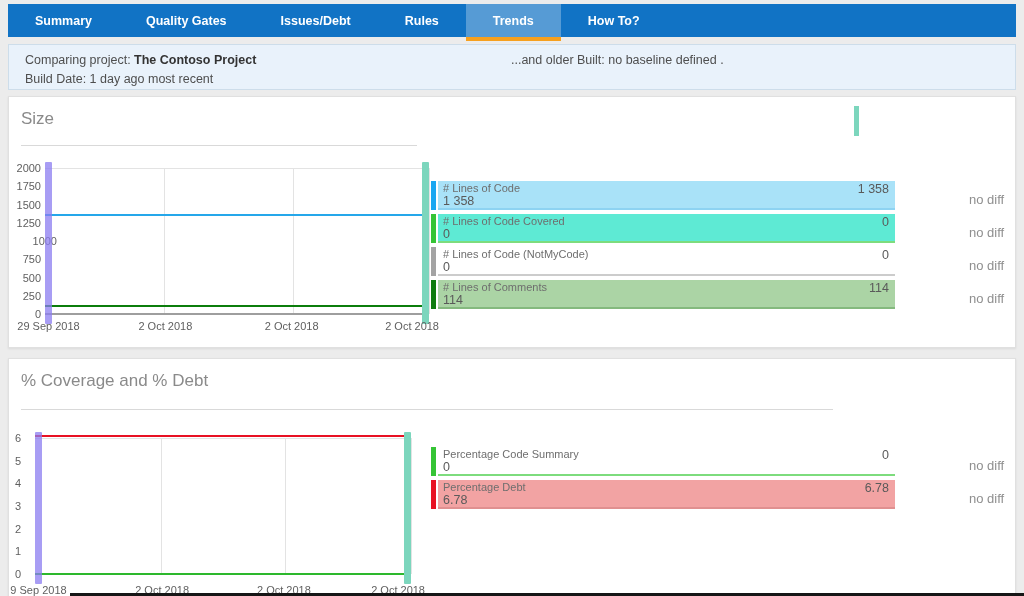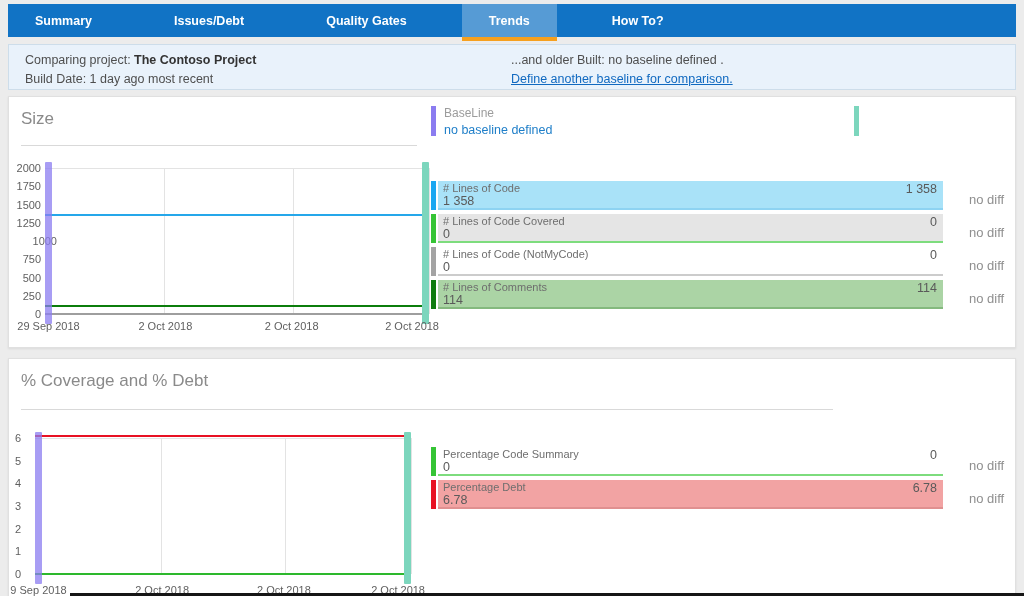--- a/index.html
+++ b/index.html
@@ -2,21 +2,21 @@
 <html><head>
 <meta charset="utf-8">
 <style>
   html,body{margin:0;padding:0;}
   body{
     width:1024px;height:596px;position:relative;overflow:hidden;
     background:#ececec;font-family:"Liberation Sans",sans-serif;
     -webkit-font-smoothing:antialiased;
   }
   
-  .tabbar{position:absolute;left:8px;top:4px;right:8px;height:33px;background:#1173c5;display:flex;gap:28px;}
+  .tabbar{position:absolute;left:8px;top:4px;right:8px;height:33px;background:#1173c5;display:flex;}
   .tab{color:#fff;font-size:12.5px;font-weight:700;padding:0 27px;display:flex;align-items:center;
        cursor:pointer;position:relative;white-space:nowrap;}
   .tab.active{background:#569bd5;}
   .tab.active::after{content:"";position:absolute;left:0;right:0;bottom:-4px;height:4px;background:#f6a01e;}
   
   .infobar{position:absolute;left:8px;top:44px;right:8px;height:46px;background:#e9f2fb;
            border:1px solid #cdddea;box-sizing:border-box;font-size:12.5px;color:#4e4e4e;}
   .info-left{position:absolute;left:16px;top:6px;}
   .info-right{position:absolute;left:502px;top:6px;}
   .info-line{line-height:19px;height:19px;}
@@ -55,59 +55,52 @@
   .rows{position:absolute;left:422px;width:588px;}
   #panel0 .rows{top:84px;}
   #panel1 .rows{top:88px;}
   .mrow{display:flex;height:29px;margin-bottom:4px;}
   .mrow-bar{width:5px;flex:0 0 5px;}
   .mrow-fill{flex:1;margin-left:2px;position:relative;border-bottom:2px solid transparent;box-sizing:border-box;}
   .mrow-label{position:absolute;left:5px;top:1px;font-size:11px;color:#6e6e6e;white-space:nowrap;}
   .mrow-value{position:absolute;left:5px;bottom:0px;font-size:12.5px;color:#5a5a5a;}
   .mrow-right{position:absolute;right:6px;top:1px;font-size:12.5px;color:#5a5a5a;}
   .mrow-diff{width:76px;flex:0 0 76px;display:flex;align-items:flex-end;padding-left:26px;
-             padding-bottom:3px;font-size:13px;color:#8f8f8f;box-sizing:border-box;white-space:nowrap;}
+             padding-bottom:3px;font-size:13px;color:#8f8f8f;box-sizing:border-box;white-space:nowrap;margin-left:48px;}
   
   .bottom-strip{position:absolute;left:70px;right:0;bottom:0;height:3px;background:#161616;z-index:50;}
 </style>
 </head>
 <body>
 
 <nav class="tabbar" id="tabbar" style="background: rgb(17, 115, 197);">
     <div class="tab">Summary</div>
+    <div class="tab">Quality Gates</div>
     <div class="tab">Issues/Debt</div>
-    <div class="tab">Quality Gates</div>
+    <div class="tab">Rules</div>
     <div class="tab active">Trends</div>
     <div class="tab">How To?</div>
   </nav>
 
 <div class="infobar">
   <div class="info-left">
     <div class="info-line">
       <span>Comparing project: </span><b>The Contoso Project</b>
     </div>
     <div class="info-line">Build Date: 1 day ago most recent</div>
   </div>
   <div class="info-right">
     <div class="info-line">...and older Built: no baseline defined .</div>
-    <a class="info-link">Define another baseline for comparison.</a>
   </div>
 </div>
 
 <section class="panel" id="panel0">
   <h2 class="panel-title">Size</h2>
   <div class="panel-rule"></div>
 
-  <div class="lg-baseline">
-    <span class="legend-bar" id="lg-bar-baseline" style="background: rgb(139, 124, 240);"></span>
-    <div class="legend-text">
-      <div class="legend-label">BaseLine</div>
-      <div class="legend-value">no baseline defined</div>
-    </div>
-  </div>
   <div class="lg-current">
     <span class="legend-bar" id="lg-bar-current" style="background: rgb(124, 214, 189);"></span>
   </div>
 
   <div class="chart" id="chart0">
       <div class="ytick" style="top: 151px; left: 0px; width: 26px;">0</div>
       <div class="ytick" style="top: 132.75px; left: 0px; width: 26px;">250</div>
       <div class="ytick" style="top: 114.5px; left: 0px; width: 26px;">500</div>
       <div class="ytick" style="top: 96.25px; left: 0px; width: 26px;">750</div>
       <div class="ytick" style="top: 78px; left: 16px; width: 26px;">1000</div>
@@ -135,21 +128,21 @@
         <span class="mrow-bar" style="background: rgb(25, 167, 241);"></span>
         <div class="mrow-fill" style="background: rgb(169, 226, 248); border-bottom-color: rgb(142, 211, 242);">
           <span class="mrow-label"># Lines of Code</span>
           <span class="mrow-value">1 358</span>
           <span class="mrow-right">1 358</span>
         </div>
         <div class="mrow-diff">no diff</div>
       </div>
       <div class="mrow">
         <span class="mrow-bar" style="background: rgb(53, 196, 53);"></span>
-        <div class="mrow-fill" style="background: #e5e5e5; border-bottom-color: rgb(125, 220, 125);">
+        <div class="mrow-fill" style="background: #5eead4; border-bottom-color: rgb(125, 220, 125);">
           <span class="mrow-label"># Lines of Code Covered</span>
           <span class="mrow-value">0</span>
           <span class="mrow-right">0</span>
         </div>
         <div class="mrow-diff">no diff</div>
       </div>
       <div class="mrow">
         <span class="mrow-bar" style="background: rgb(163, 163, 163);"></span>
         <div class="mrow-fill" style="background: rgb(255, 255, 255); border-bottom-color: rgb(204, 204, 204);">
           <span class="mrow-label"># Lines of Code (NotMyCode)</span>

